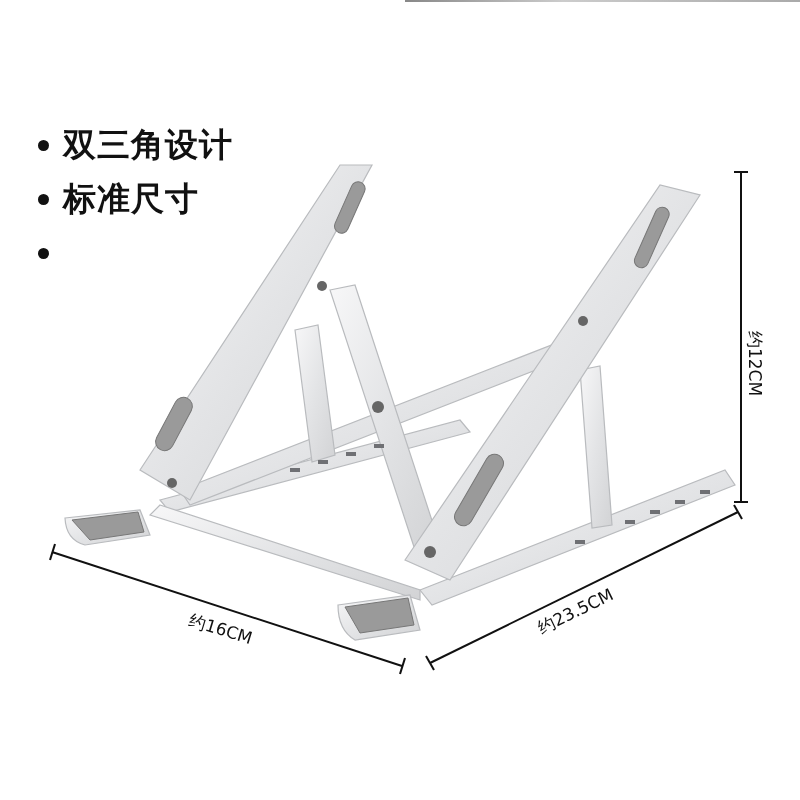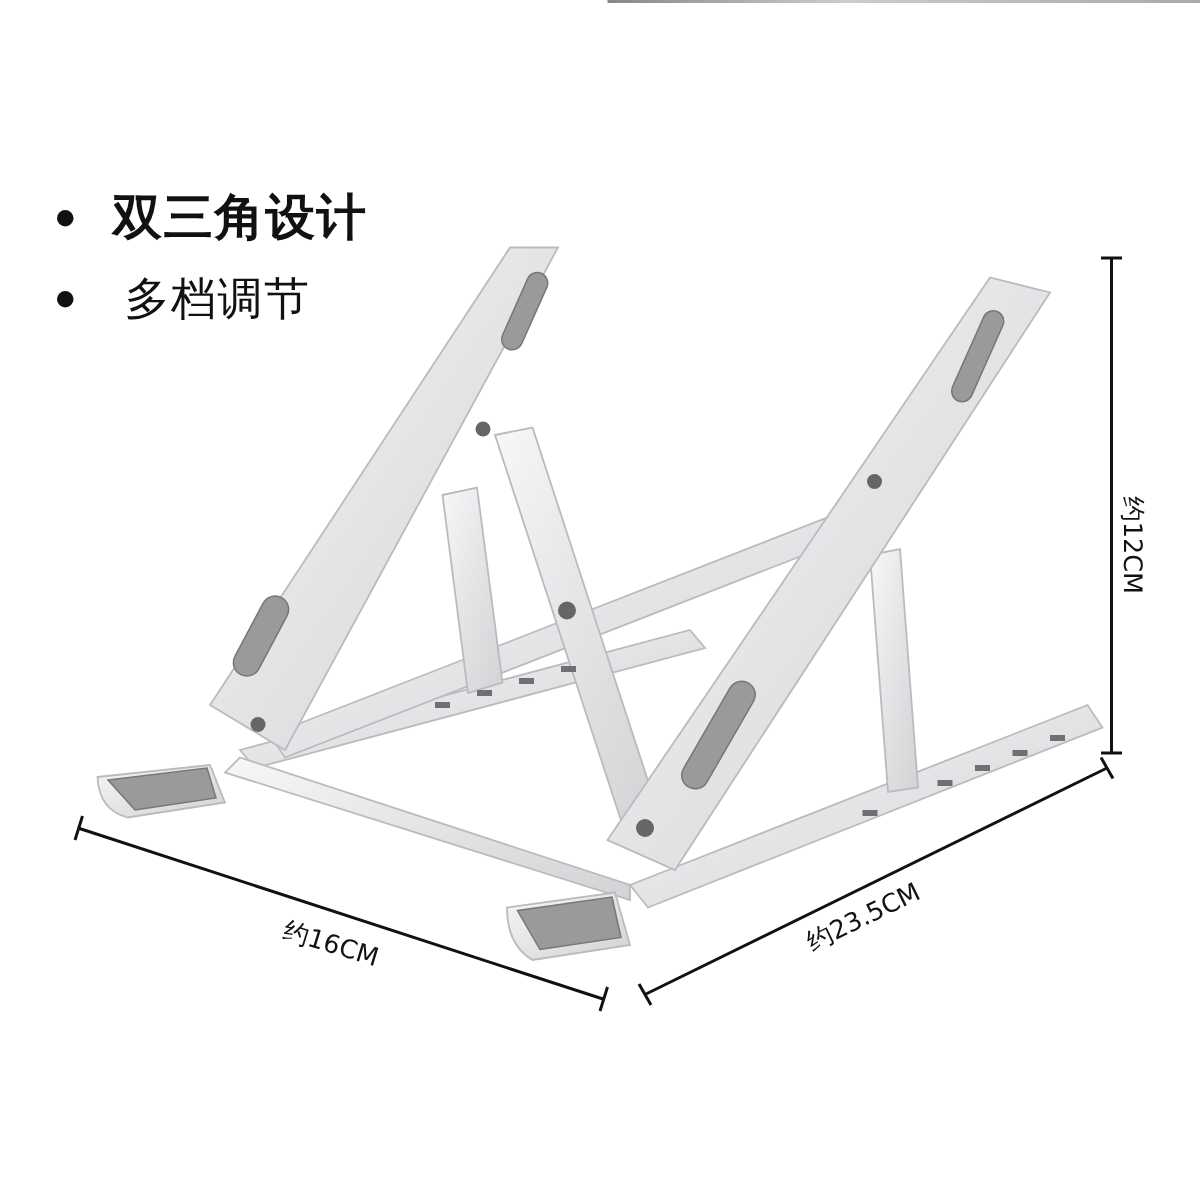--- a/index.html
+++ b/index.html
@@ -1,38 +1,41 @@
 <!DOCTYPE html>
 <html><head>
 <meta charset="utf-8">
 <style>
   html, body { margin:0; padding:0; }
   body { width:800px; height:800px; background:#ffffff; position:relative; overflow:hidden; font-family:"DejaVu Sans", sans-serif; }
   .topline { position:absolute; left:405px; top:0; width:395px; height:2px; background:linear-gradient(90deg,#888,#ccc 40%,#aaa); }
   .features { position:absolute; left:38px; top:118px; }
-  .feat { display:flex; align-items:center; height:54px; font-size:33px; font-weight:bold; color:#111; letter-spacing:1px;gap:12px; }
+  .feat { display:flex; align-items:center; height:54px; font-size:33px; font-weight:bold; color:#111; letter-spacing:1px; }
   .feat .dot { width:11px; height:11px; border-radius:50%; background:#111; margin-right:14px; }
   .feat.light { font-weight:normal; font-size:30px; }
   .feat.light .dot { margin-right:22px; }
   svg.art { position:absolute; left:0; top:0; }
   .dim { position:absolute; font-size:17px; color:#111; white-space:nowrap; }
 </style>
 </head>
 <body>
 
 <div class="topline"></div>
 
 <div class="features">
   <div class="feat">
       <span class="dot"></span>
       <span>双三角设计</span>
     </div>
+  <div class="feat">
+      <span class="dot"></span>
+      <span>标准尺寸</span>
+    </div>
   <div class="feat light">
       <span class="dot"></span>
-      <span>多档调节</span>
     </div>
 </div>
 
 <svg class="art" width="800" height="800">
   <defs>
     <linearGradient id="metal" x1="0" y1="0" x2="1" y2="1">
       <stop offset="0" stop-color="#f7f7f8"></stop>
       <stop offset="0.5" stop-color="#e3e4e6"></stop>
       <stop offset="1" stop-color="#d2d3d5"></stop>
     </linearGradient>

